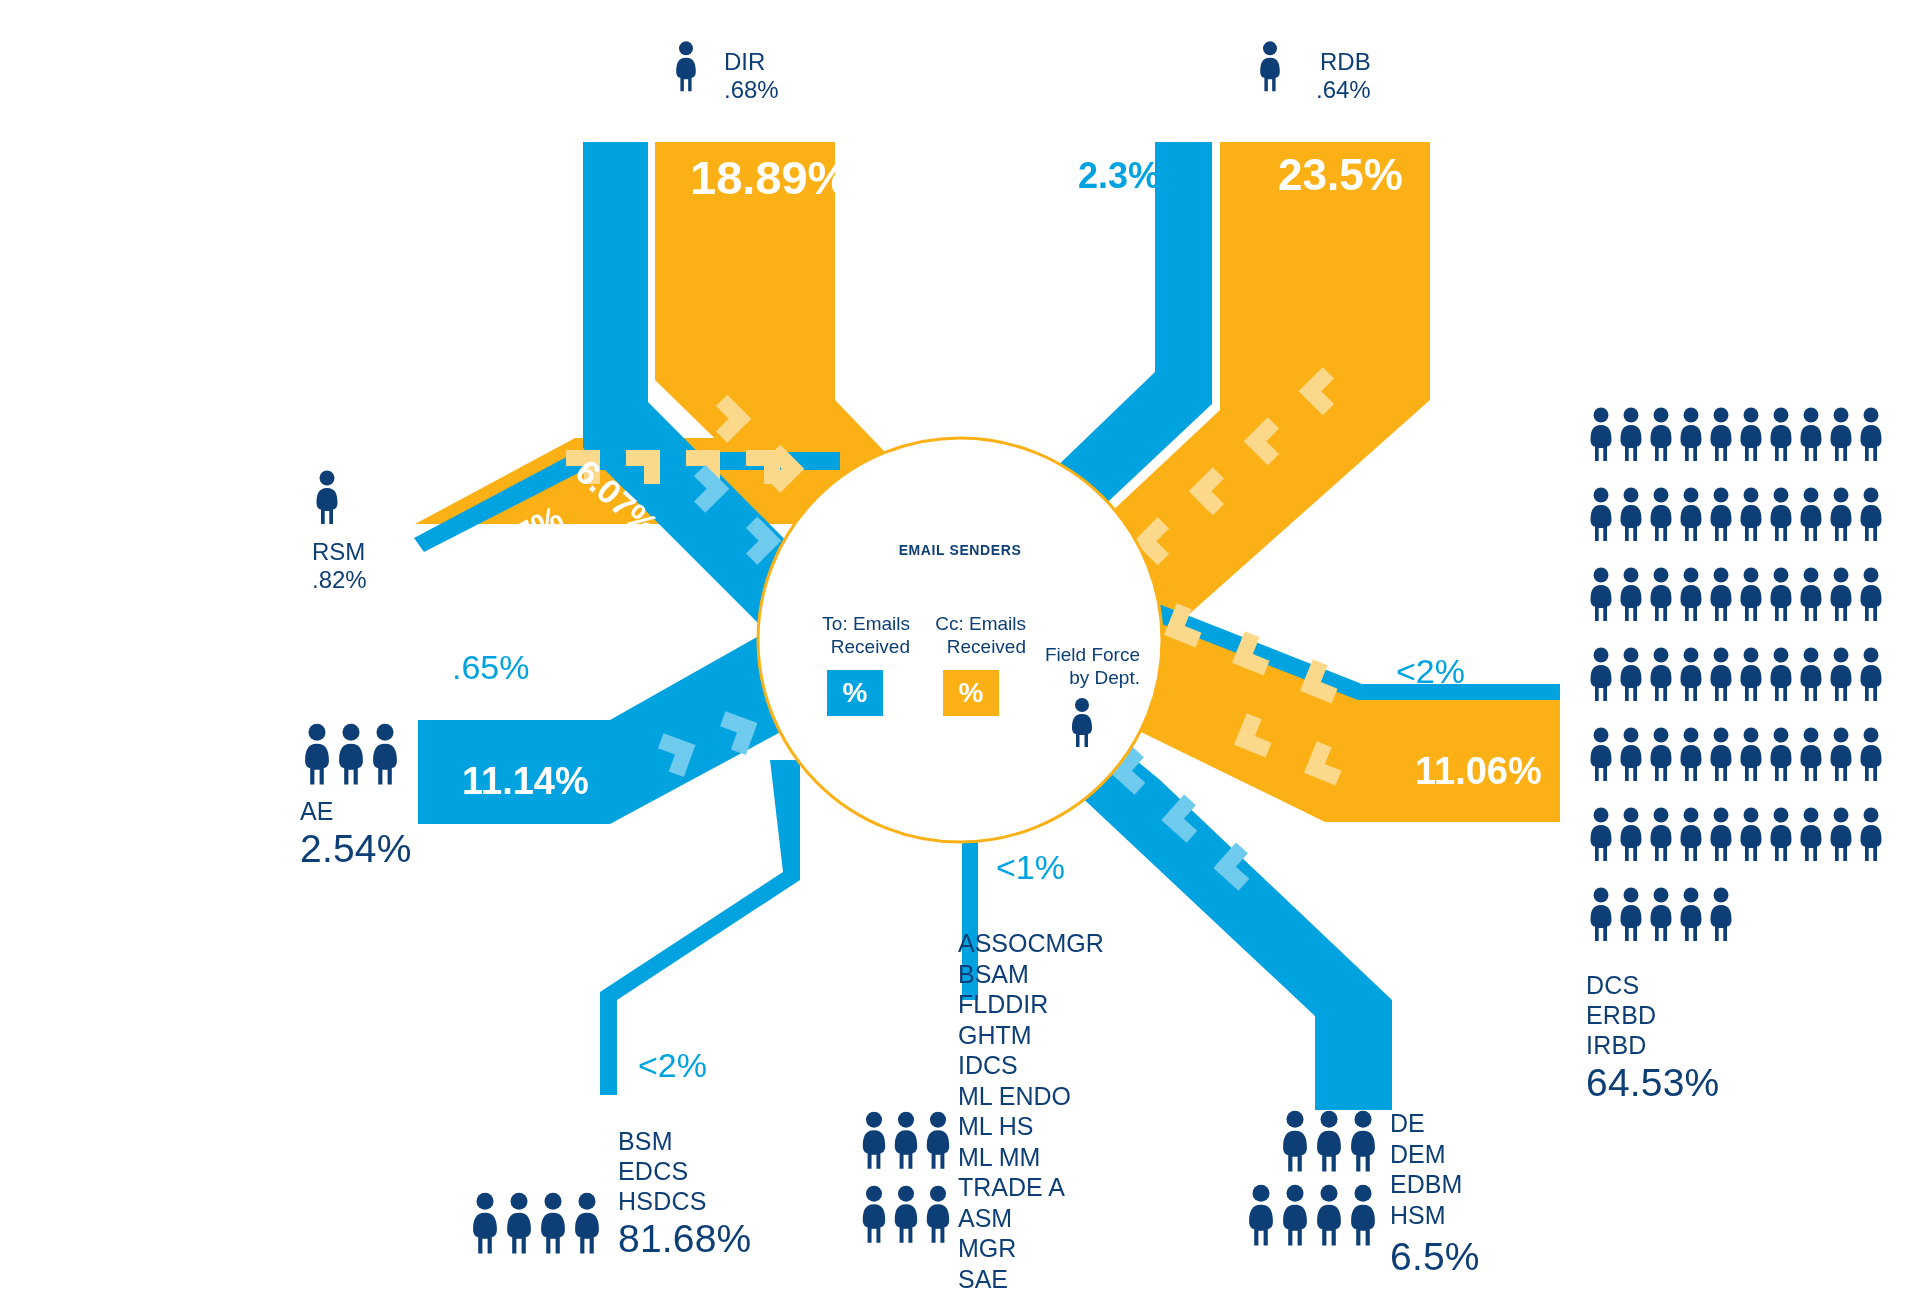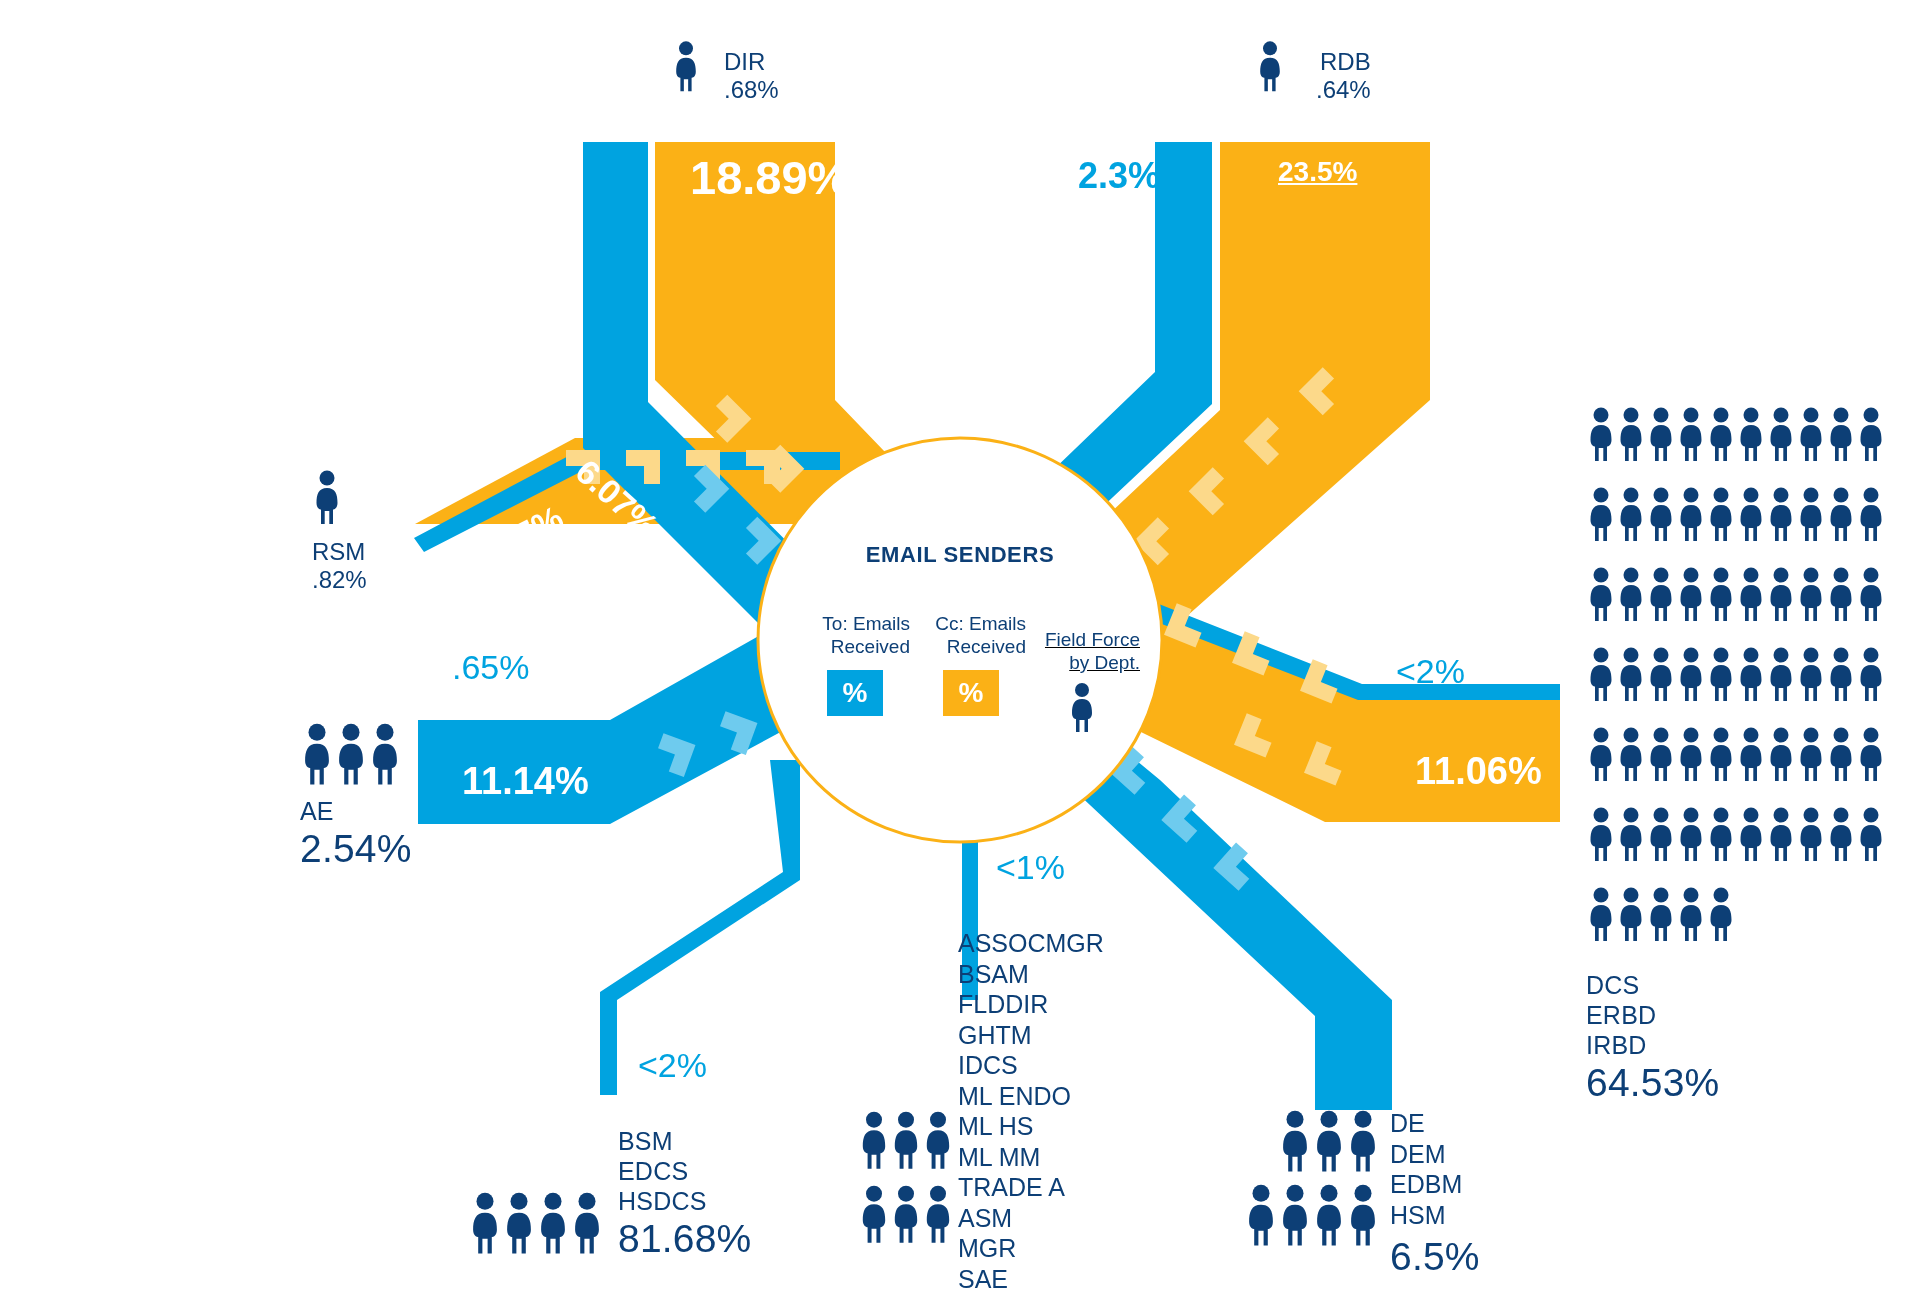--- a/index.html
+++ b/index.html
@@ -9,21 +9,21 @@
   svg.flows{position:absolute;left:0;top:0;width:1920px;height:1290px;}
   .lbl{position:absolute;color:#0d3f76;}
   .cyan{color:#00a3e0;}
   .white{color:#ffffff;}
   .bandlbl{font-weight:bold;}
   .ppl{display:flex;flex-wrap:wrap;}
   .deptcode{font-size:25px;line-height:30px;color:#0d3f76;letter-spacing:.2px;}
   .deptpct{font-size:39px;line-height:45px;color:#0d3f76;font-weight:normal;letter-spacing:.2px;}
   .smallcode{font-size:24px;line-height:28px;color:#0d3f76;}
   .smallpct{font-size:24px;line-height:28px;color:#0d3f76;}
-  .hubtitle{font-size:22px;font-weight:bold;color:#0d3f76;letter-spacing:.6px;}
+  .hubtitle{font-size:14px;font-weight:bold;color:#0d3f76;letter-spacing:.6px;}
   .hubcap{font-size:19px;line-height:23px;color:#0d3f76;text-align:right;font-weight:normal;}
   .swatch{width:56px;height:46px;display:flex;align-items:center;justify-content:center;
           color:#fff;font-size:28px;font-weight:bold;}
   .sw-blue{background:#00a3e0;}
   .sw-orange{background:#fbb116;color:#fff;}
   .listcol{font-size:25px;line-height:30.5px;color:#0d3f76;}
 </style>
 </head>
 <body>
 
@@ -171,36 +171,36 @@
   </div>
 
   <div style="position:absolute;left:916px;top:612px;width:110px;">
     <div class="hubcap">Cc: Emails</div>
     <div class="hubcap">Received</div>
     <div style="display:flex;justify-content:center;margin-top:12px;">
       <div class="swatch sw-orange">%</div>
     </div>
   </div>
 
-  <div style="position:absolute;left:1024px;top:628px;width:116px;text-decoration:underline;">
+  <div style="position:absolute;left:1024px;top:643px;width:116px;">
     <div class="hubcap">Field Force</div>
     <div class="hubcap">by Dept.</div>
     <div style="display:flex;justify-content:center;margin-top:8px;">
       <svg width="30" height="52" viewBox="0 0 30 52">
         <circle cx="15" cy="8" r="7" fill="#0d3f76"></circle>
         <path d="M15 17 C7 17 5 23 5 31 C5 36 8 37 9 37 L9 50 L12.5 50 L12.5 38 L17.5 38 L17.5 50 L21 50 L21 37 C22 37 25 36 25 31 C25 23 23 17 15 17 Z" fill="#0d3f76"></path>
       </svg>
     </div>
   </div>
 
   <div class="lbl bandlbl white" style="left:690px;top:150px;font-size:47px;">18.89%</div>
 
   <div class="lbl bandlbl cyan" style="left:1078px;top:155px;font-size:36px;">2.3%</div>
 
-  <div class="lbl bandlbl white" style="left:1278px;top:156px;font-size:28px;text-decoration:underline;">23.5%</div>
+  <div class="lbl bandlbl white" style="left:1278px;top:150px;font-size:44px;">23.5%</div>
 
   <div class="lbl bandlbl white" style="left:594px;top:452px;font-size:34px;transform:rotate(42deg);transform-origin:0 0;">6.07%</div>
 
   <div class="lbl bandlbl white" style="left:466px;top:542px;font-size:34px;transform:rotate(-27deg);transform-origin:0 0;">5.07%</div>
 
   <div class="lbl bandlbl cyan" style="left:452px;top:648px;font-size:34px;font-weight:normal;">.65%</div>
 
   <div class="lbl bandlbl white" style="left:462px;top:760px;font-size:38px;">11.14%</div>
 
   <div class="lbl bandlbl cyan" style="left:1396px;top:652px;font-size:34px;font-weight:normal;">&lt;2%</div>

